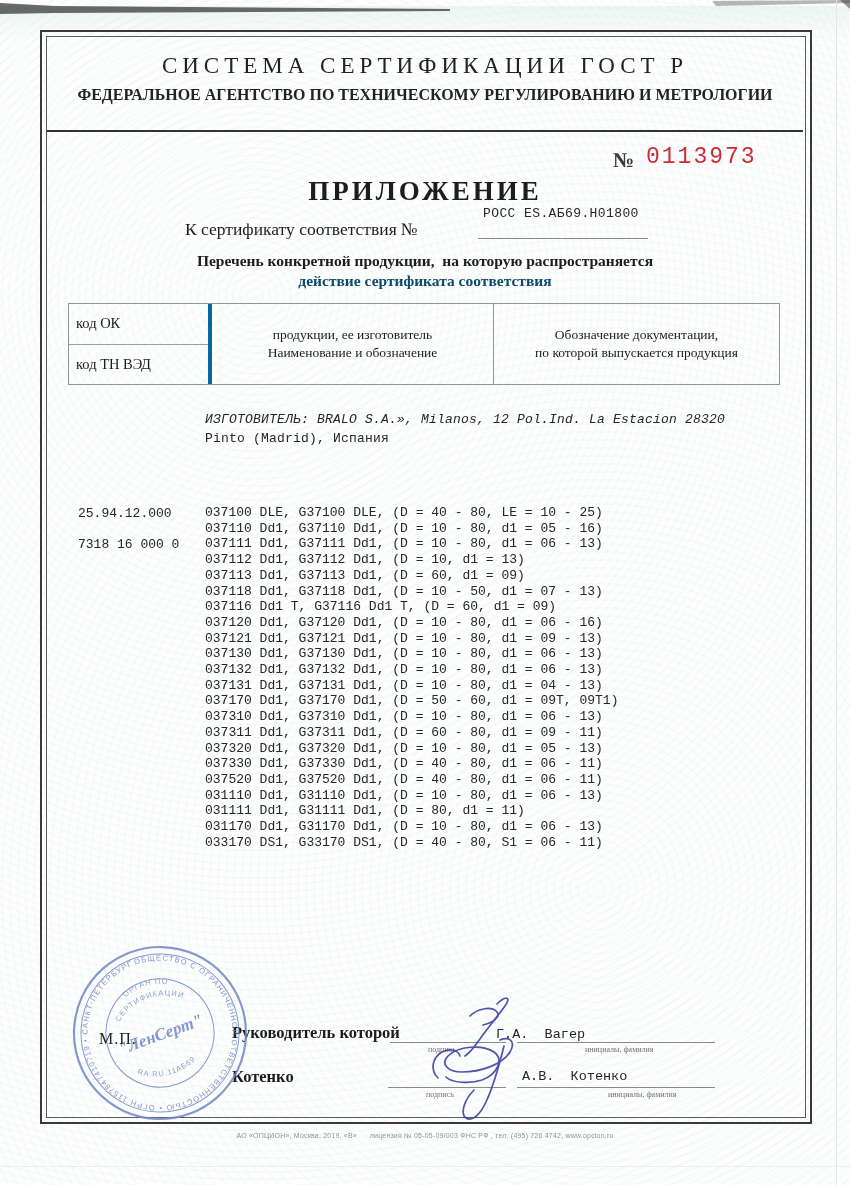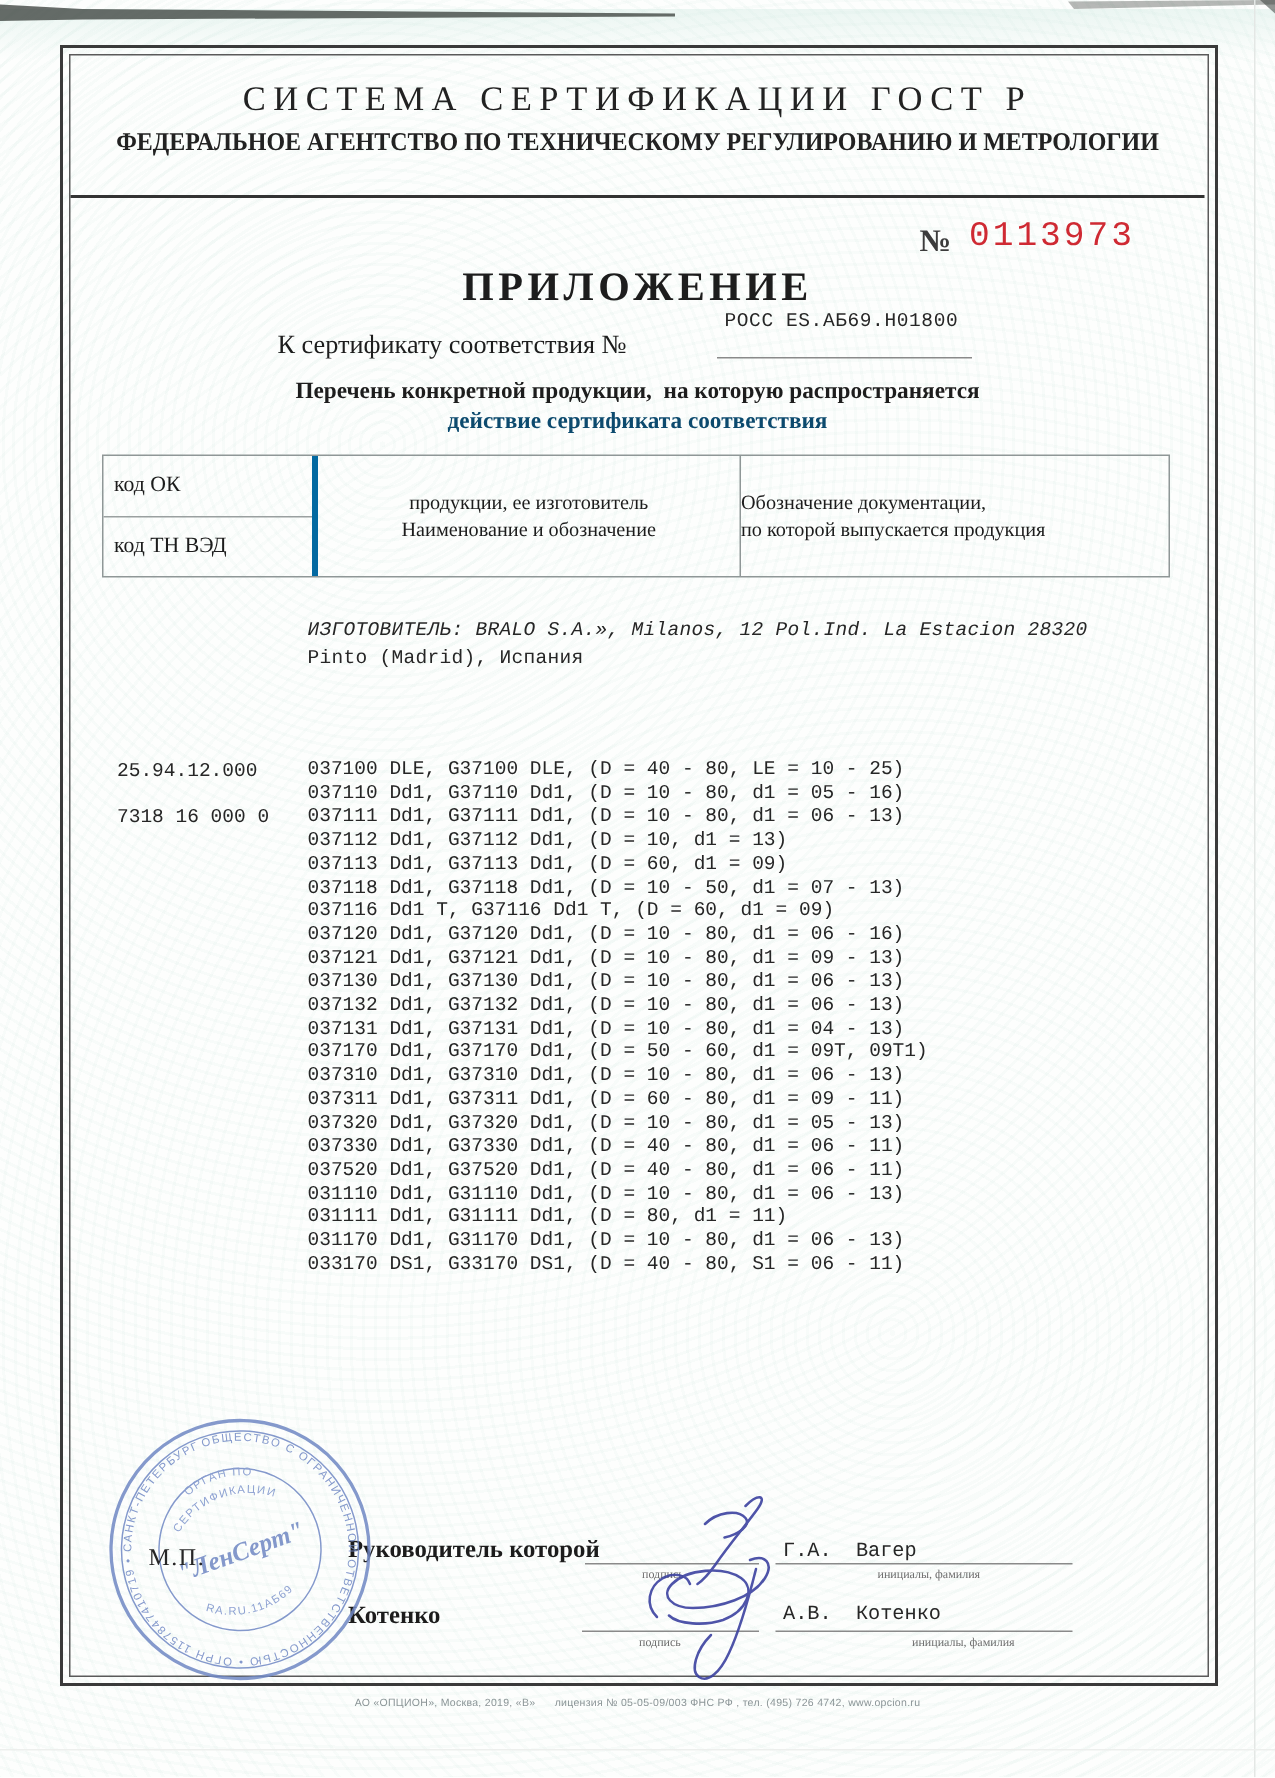--- a/index.html
+++ b/index.html
@@ -33,41 +33,41 @@
   .cert-typed{left:483px;top:206px;font-family:"Liberation Mono",monospace;font-size:13px;letter-spacing:.4px;color:#2b2b2b;white-space:pre;}
   .cert-underline{left:478px;top:238px;width:170px;border-bottom:1px solid #8a8a8a;height:0;}
   .sub1{left:0;top:252px;width:850px;text-align:center;font-size:15.5px;font-weight:bold;color:#1d1d1d;white-space:pre;}
   .sub2{left:0;top:272px;width:850px;text-align:center;font-size:15.5px;font-weight:bold;color:#0c4a6e;}
   
   .tbl{left:68px;top:303px;width:710px;height:80px;border:1px solid #8f9797;display:flex;}
   .tbl .c1{width:139px;border-right:4px solid #0369a1;display:flex;flex-direction:column;}
   .tbl .c1 div{flex:1;display:flex;align-items:center;padding-left:7px;font-size:14.5px;}
   .tbl .c1 div:first-child{border-bottom:1px solid #9aa0a0;}
   .tbl .c2{width:281px;border-right:1px solid #8f9797;display:flex;flex-direction:column;justify-content:center;text-align:center;font-size:13.5px;line-height:18px;}
-  .tbl .c3{flex:1;display:flex;flex-direction:column;justify-content:center;font-size:13.5px;line-height:18px;}
+  .tbl .c3{flex:1;display:flex;flex-direction:column;justify-content:center;text-align:center;font-size:13.5px;line-height:18px;}
   .mono{font-family:"Liberation Mono",monospace;color:#262626;}
   .maker1{left:205px;top:412px;font-size:13px;letter-spacing:.2px;white-space:pre;font-style:italic;}
   .maker2{left:205px;top:431px;font-size:13px;letter-spacing:.2px;white-space:pre;}
   .code-ok{left:78px;top:506px;font-size:13px;white-space:pre;}
   .code-tnved{left:78px;top:537px;font-size:13px;white-space:pre;}
   .plist{left:205px;top:505px;font-size:13px;line-height:15.7px;white-space:pre;}
   
   .sig-label1{left:232px;top:1023px;font-size:16.5px;font-weight:bold;}
   .sig-label2{left:232px;top:1067px;font-size:16.5px;font-weight:bold;}
   .sline{border-bottom:1px solid #8a8a8a;height:0;}
   .s1a{left:390px;top:1042px;width:116px;}
   .s1b{left:517px;top:1042px;width:198px;}
   .s2a{left:388px;top:1087px;width:118px;}
   .s2b{left:517px;top:1087px;width:198px;}
   .cap{font-size:8px;color:#6f6f6f;}
   .cap-p1{left:428px;top:1045px;}
   .cap-f1{left:585px;top:1045px;}
   .cap-p2{left:426px;top:1090px;}
   .cap-f2{left:608px;top:1090px;}
-  .name1{left:522px;top:1027px;font-size:13.5px;white-space:pre;}
+  .name1{left:496px;top:1027px;font-size:13.5px;white-space:pre;}
   .name2{left:522px;top:1069px;font-size:13.5px;white-space:pre;}
   .mp{left:99px;top:1030px;font-size:16px;letter-spacing:1px;color:#262626;z-index:5;}
   .stamp-wrap{left:70px;top:943px;width:180px;height:180px;transform:rotate(-20deg);opacity:.85;z-index:2;}
   .ink{position:absolute;left:0;top:0;pointer-events:none;z-index:4;}
   .footer{left:0;top:1132px;width:850px;text-align:center;font-family:"Liberation Sans",sans-serif;font-size:7px;color:#8b9597;letter-spacing:.2px;white-space:pre;}
   .edge-r{position:absolute;left:836px;top:0;width:1px;height:1185px;background:#e4e7e5;}
   .edge-b{position:absolute;left:0;top:1166px;width:850px;height:1px;background:#edefed;}
 </style>
 </head>
 <body>

